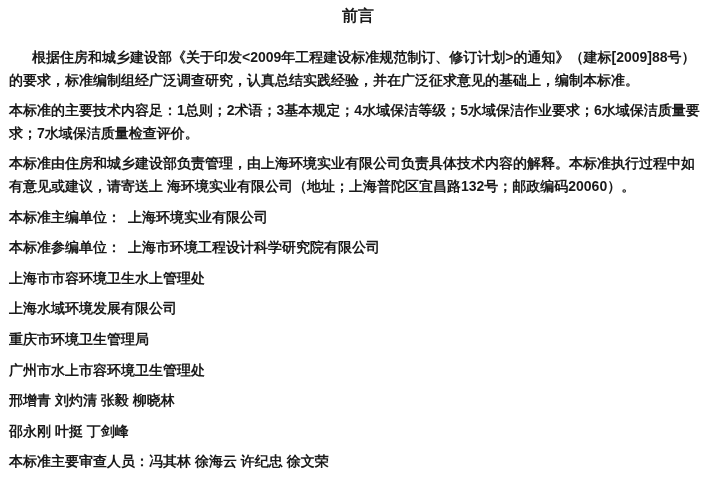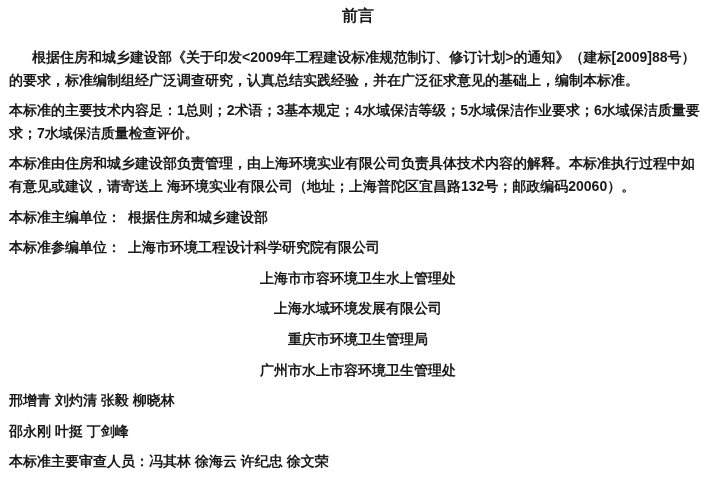--- a/index.html
+++ b/index.html
@@ -37,21 +37,20 @@
     font-weight: bold;
   }
   .indent-first {
     text-indent: 23px;
   }
   .label-line .value-gap {
     margin-left: 7px;
   }
   .unit-line {
     padding-left: 43px;
-    text-align: center;
   }
   .names-line {
     padding-left: 50px;
   }
   .names-line-deep {
     padding-left: 57px;
   }
 </style>
 </head>
 <body>
@@ -59,21 +58,21 @@
 <div class="page">
 
   <h1 class="doc-title">前言</h1>
 
   <p class="line indent-first">根据住房和城乡建设部《关于印发&lt;2009年工程建设标准规范制订、修订计划&gt;的通知》（建标[2009]88号）的要求，标准编制组经广泛调查研究，认真总结实践经验，并在广泛征求意见的基础上，编制本标准。</p>
 
   <p class="line">本标准的主要技术内容足：1总则；2术语；3基本规定；4水域保洁等级；5水域保洁作业要求；6水域保洁质量要求；7水域保洁质量检查评价。</p>
 
   <p class="line">本标准由住房和城乡建设部负责管理，由上海环境实业有限公司负责具体技术内容的解释。本标准执行过程中如有意见或建议，请寄送上 海环境实业有限公司（地址；上海普陀区宜昌路132号；邮政编码20060）。</p>
 
-  <p class="line label-line"><span>本标准主编单位：</span><span class="value-gap">根据住房和城乡建设部</span></p>
+  <p class="line label-line"><span>本标准主编单位：</span><span class="value-gap">上海环境实业有限公司</span></p>
 
   <p class="line label-line"><span>本标准参编单位：</span><span class="value-gap">上海市环境工程设计科学研究院有限公司</span></p>
 
   <p class="line unit-line">上海市市容环境卫生水上管理处</p>
   <p class="line unit-line">上海水域环境发展有限公司</p>
   <p class="line unit-line">重庆市环境卫生管理局</p>
   <p class="line unit-line">广州市水上市容环境卫生管理处</p>
 
 
   <p class="line names-line">邢增青 刘灼清 张毅 柳晓林</p>

